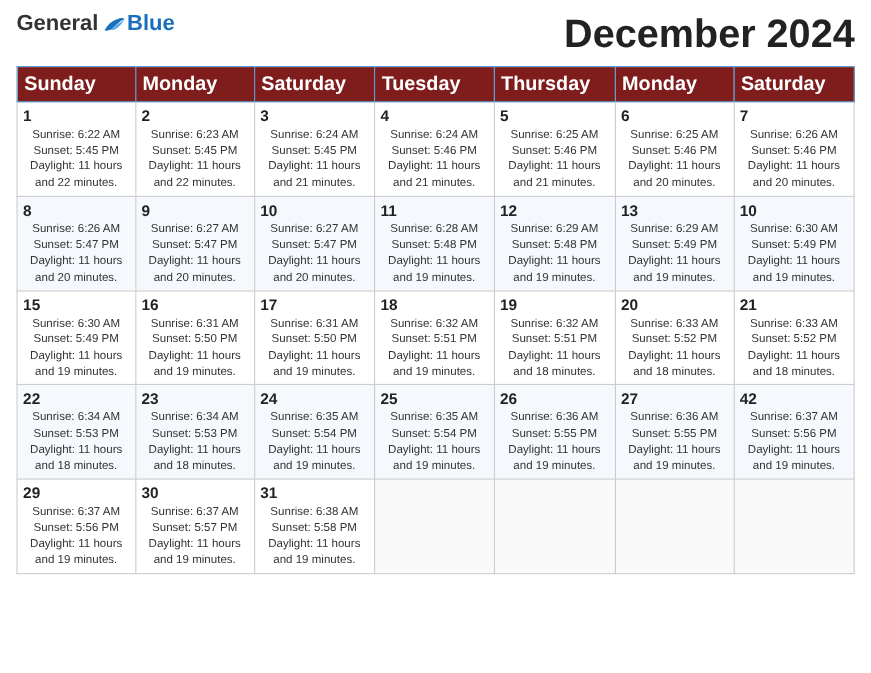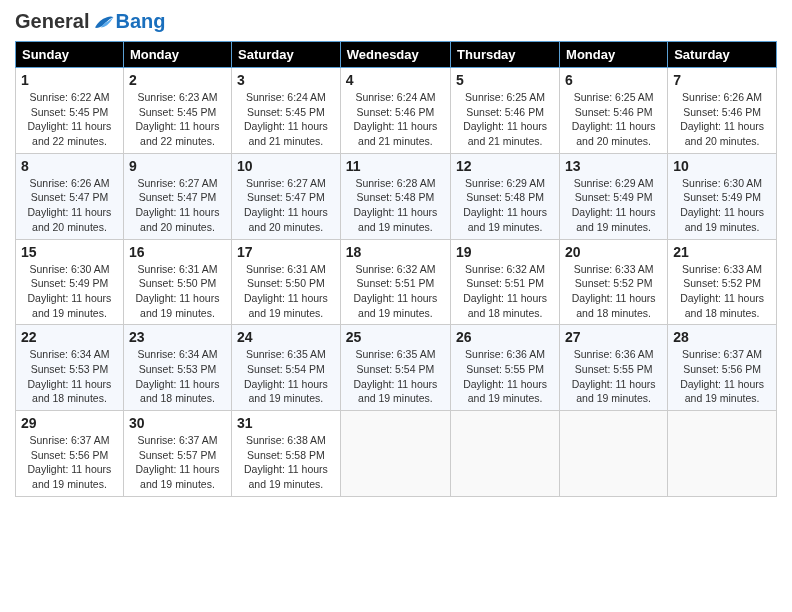--- a/index.html
+++ b/index.html
@@ -47,25 +47,25 @@
     .subtitle {
       font-size: 15px;
       color: #444;
     }
     .calendar {
       width: 100%;
       border-collapse: collapse;
       font-size: 11px;
     }
     .calendar th {
-      background: #000000;
+      background: #7f1d1d;
       color: #fff;
       text-align: left;
       padding: 5px 6px;
-      font-size: 13px;
+      font-size: 18px;
       font-weight: bold;
       border: 1px solid #5a9fd4;
     }
     .calendar td {
       border: 1px solid #ccc;
       vertical-align: top;
       padding: 4px 5px;
       width: 113px;
       min-height: 80px;
       background: #fff;
@@ -94,34 +94,35 @@
 <body>
 
 <div class="header">
   <div class="logo">
     <div class="logo-text">
       <span class="logo-general">General</span>
       <svg class="logo-bird" viewBox="0 0 30 22" xmlns="http://www.w3.org/2000/svg">
         <path d="M5,18 Q10,8 20,5 Q25,3 28,5 Q22,7 18,12 Q14,17 10,18 Q7,19 5,18Z" fill="#1a6fbd"></path>
         <path d="M18,12 Q22,10 28,5 Q24,12 20,15 Q16,18 12,18Z" fill="#5aabee"></path>
       </svg>
-      <span class="logo-blue">Bang</span>
+      <span class="logo-blue">Blue</span>
     </div>
   </div>
   <div class="title-block">
+    <div class="month-title">December 2024</div>
   </div>
 </div>
 
 <table class="calendar">
   <thead>
     <tr>
     <th>Sunday</th>
         <th>Monday</th>
         <th>Saturday</th>
-        <th>Wednesday</th>
+        <th>Tuesday</th>
         <th>Thursday</th>
         <th>Monday</th>
         <th>Saturday</th>
       </tr>
   </thead>
   <tbody id="calendar-body">
   <tr>
         <td>
           <span class="day-num">1</span>
           <div class="day-info">Sunrise: 6:22 AM<br>Sunset: 5:45 PM<br>Daylight: 11 hours and 22 minutes.</div>
@@ -230,21 +231,21 @@
         </td>
         <td>
           <span class="day-num">26</span>
           <div class="day-info">Sunrise: 6:36 AM<br>Sunset: 5:55 PM<br>Daylight: 11 hours and 19 minutes.</div>
         </td>
         <td>
           <span class="day-num">27</span>
           <div class="day-info">Sunrise: 6:36 AM<br>Sunset: 5:55 PM<br>Daylight: 11 hours and 19 minutes.</div>
         </td>
         <td>
-          <span class="day-num">28</span>
+          <span class="day-num">42</span>
           <div class="day-info">Sunrise: 6:37 AM<br>Sunset: 5:56 PM<br>Daylight: 11 hours and 19 minutes.</div>
         </td>
       </tr>
       <tr>
         <td>
           <span class="day-num">29</span>
           <div class="day-info">Sunrise: 6:37 AM<br>Sunset: 5:56 PM<br>Daylight: 11 hours and 19 minutes.</div>
         </td>
         <td>
           <span class="day-num">30</span>

